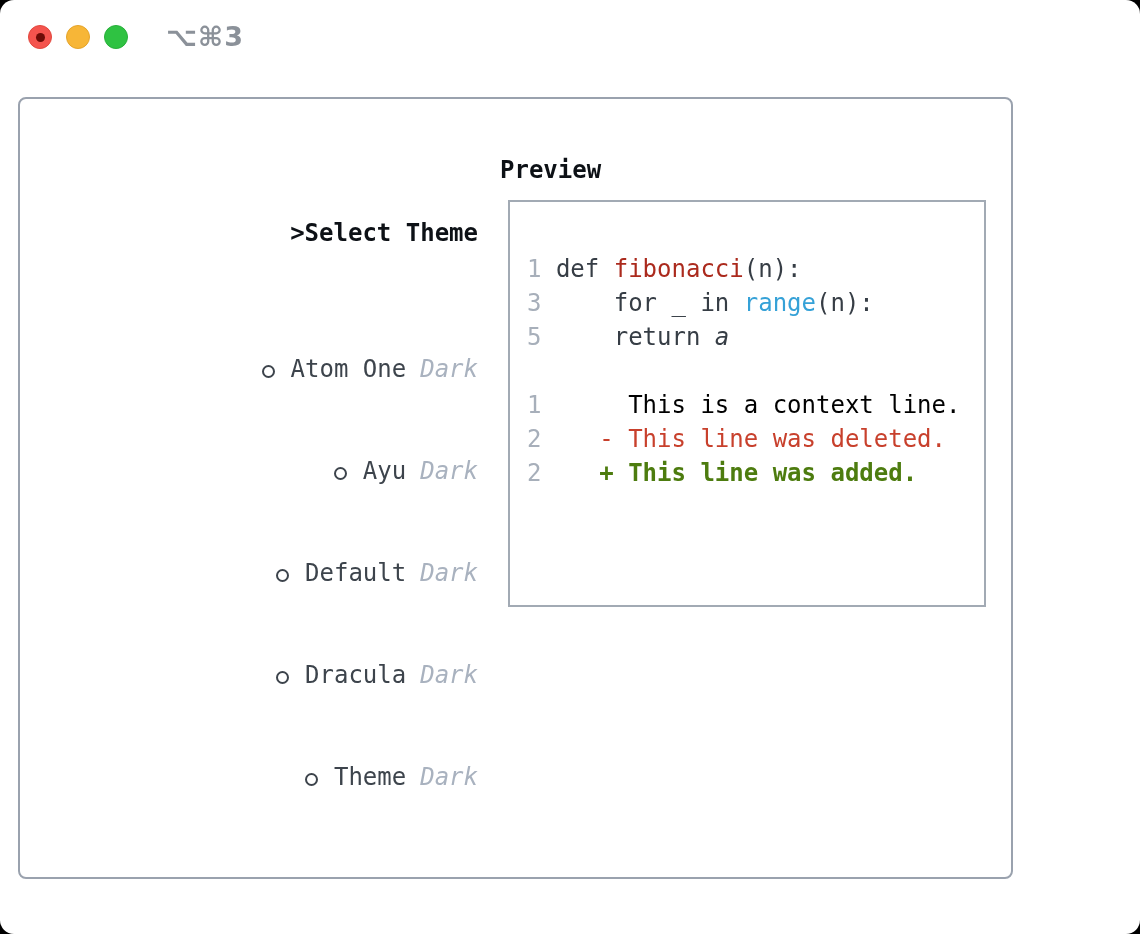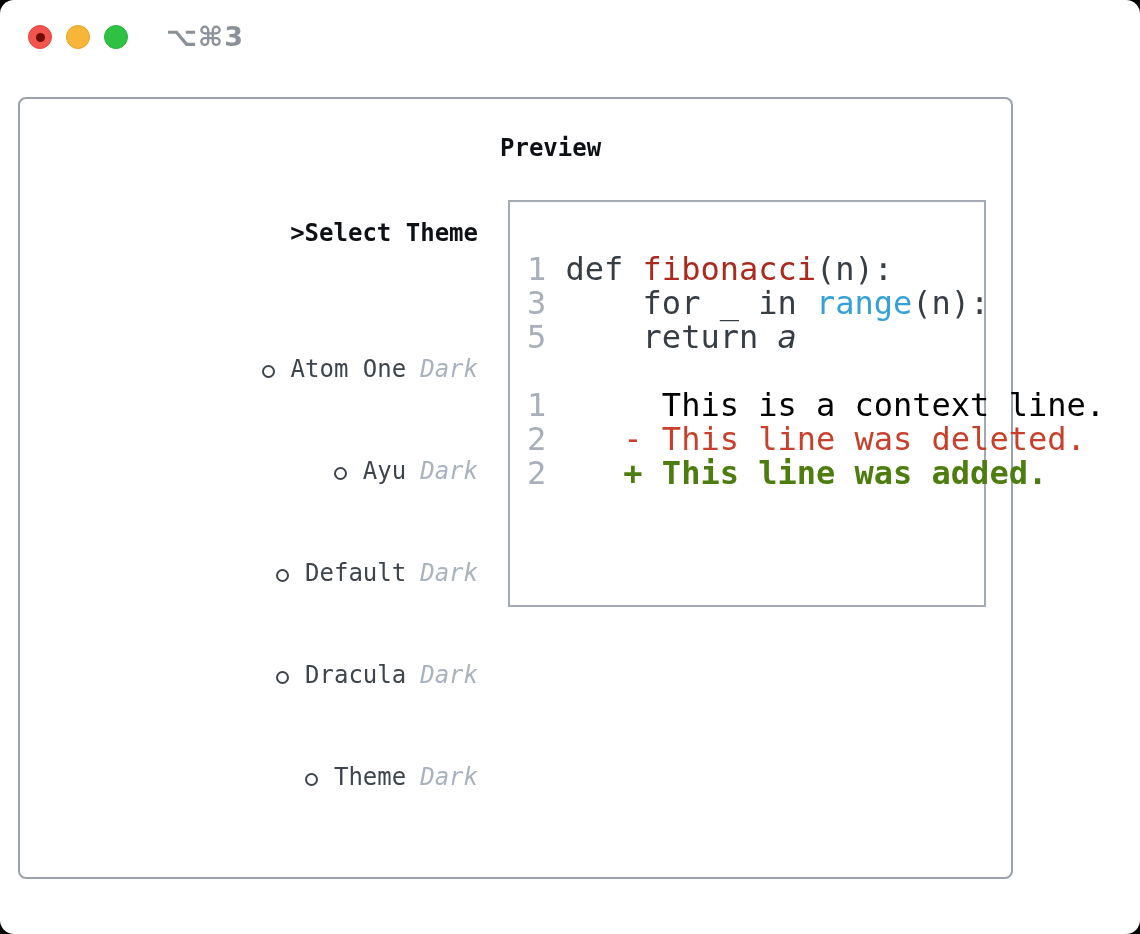--- a/index.html
+++ b/index.html
@@ -39,28 +39,28 @@
     display:inline-block; width:29px; font-weight:bold; color:#0d1116;
   }
   .hdr-label { font-weight:bold; color:#0d1116; }
   .bullet {
     display:inline-block; width:13px; height:13px; border:2px solid #3d444c;
     border-radius:50%; margin-right:16px; vertical-align:-1px; background:transparent;
   }
   .tag { color:#a9b2bf; font-style:italic; margin-left:14px; }
   
   .preview-title {
-    position:absolute; left:480px; top:32px; font-weight:bold;
+    position:absolute; left:480px; top:54px; font-weight:bold;
     font-size:24px; line-height:34px; color:#0d1116;
   }
   .preview-box {
     position:absolute; left:488px; top:101px; width:478px; height:407px;
     border:2px solid #a2aab4; background:#fff;
   }
-  .code { padding:50px 0 0 17px; font-size:32px; }
+  .code { padding:50px 0 0 17px; font-size:24px; }
   .cl { height:34px; line-height:34px; white-space:pre; color:#363d45; }
   .ln { display:inline-block; width:2ch; color:#a7afba; }
   .fn { color:#ab2a1d; }
   .lit { color:#0d7f7f; }
   .builtin { color:#35a1d7; }
   .var { font-style:italic; }
   .ctx { color:#000000; }
   .del { color:#c8402c; }
   .add { color:#4d7c0f;font-weight:bold; }
 </style>

